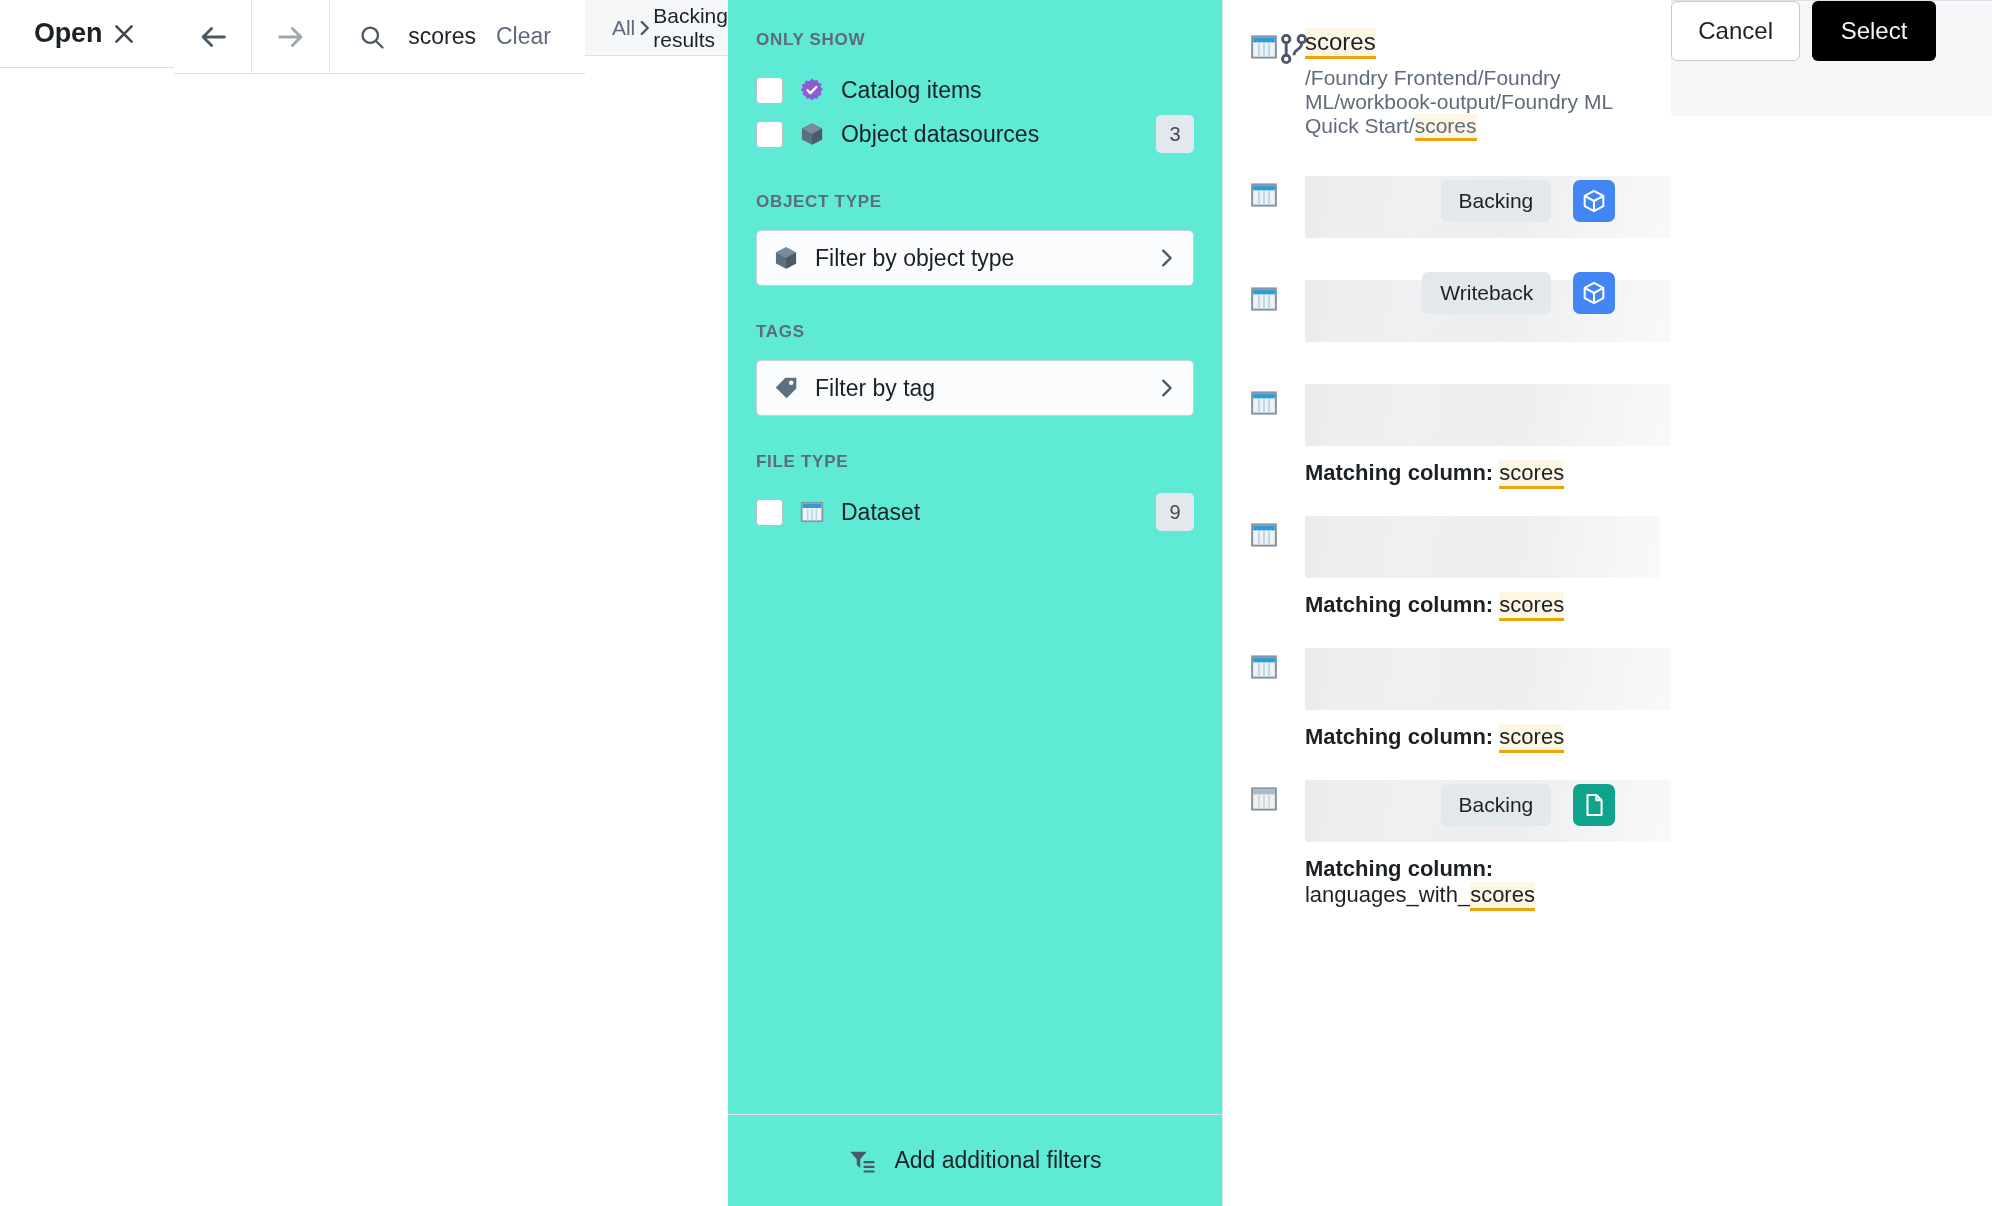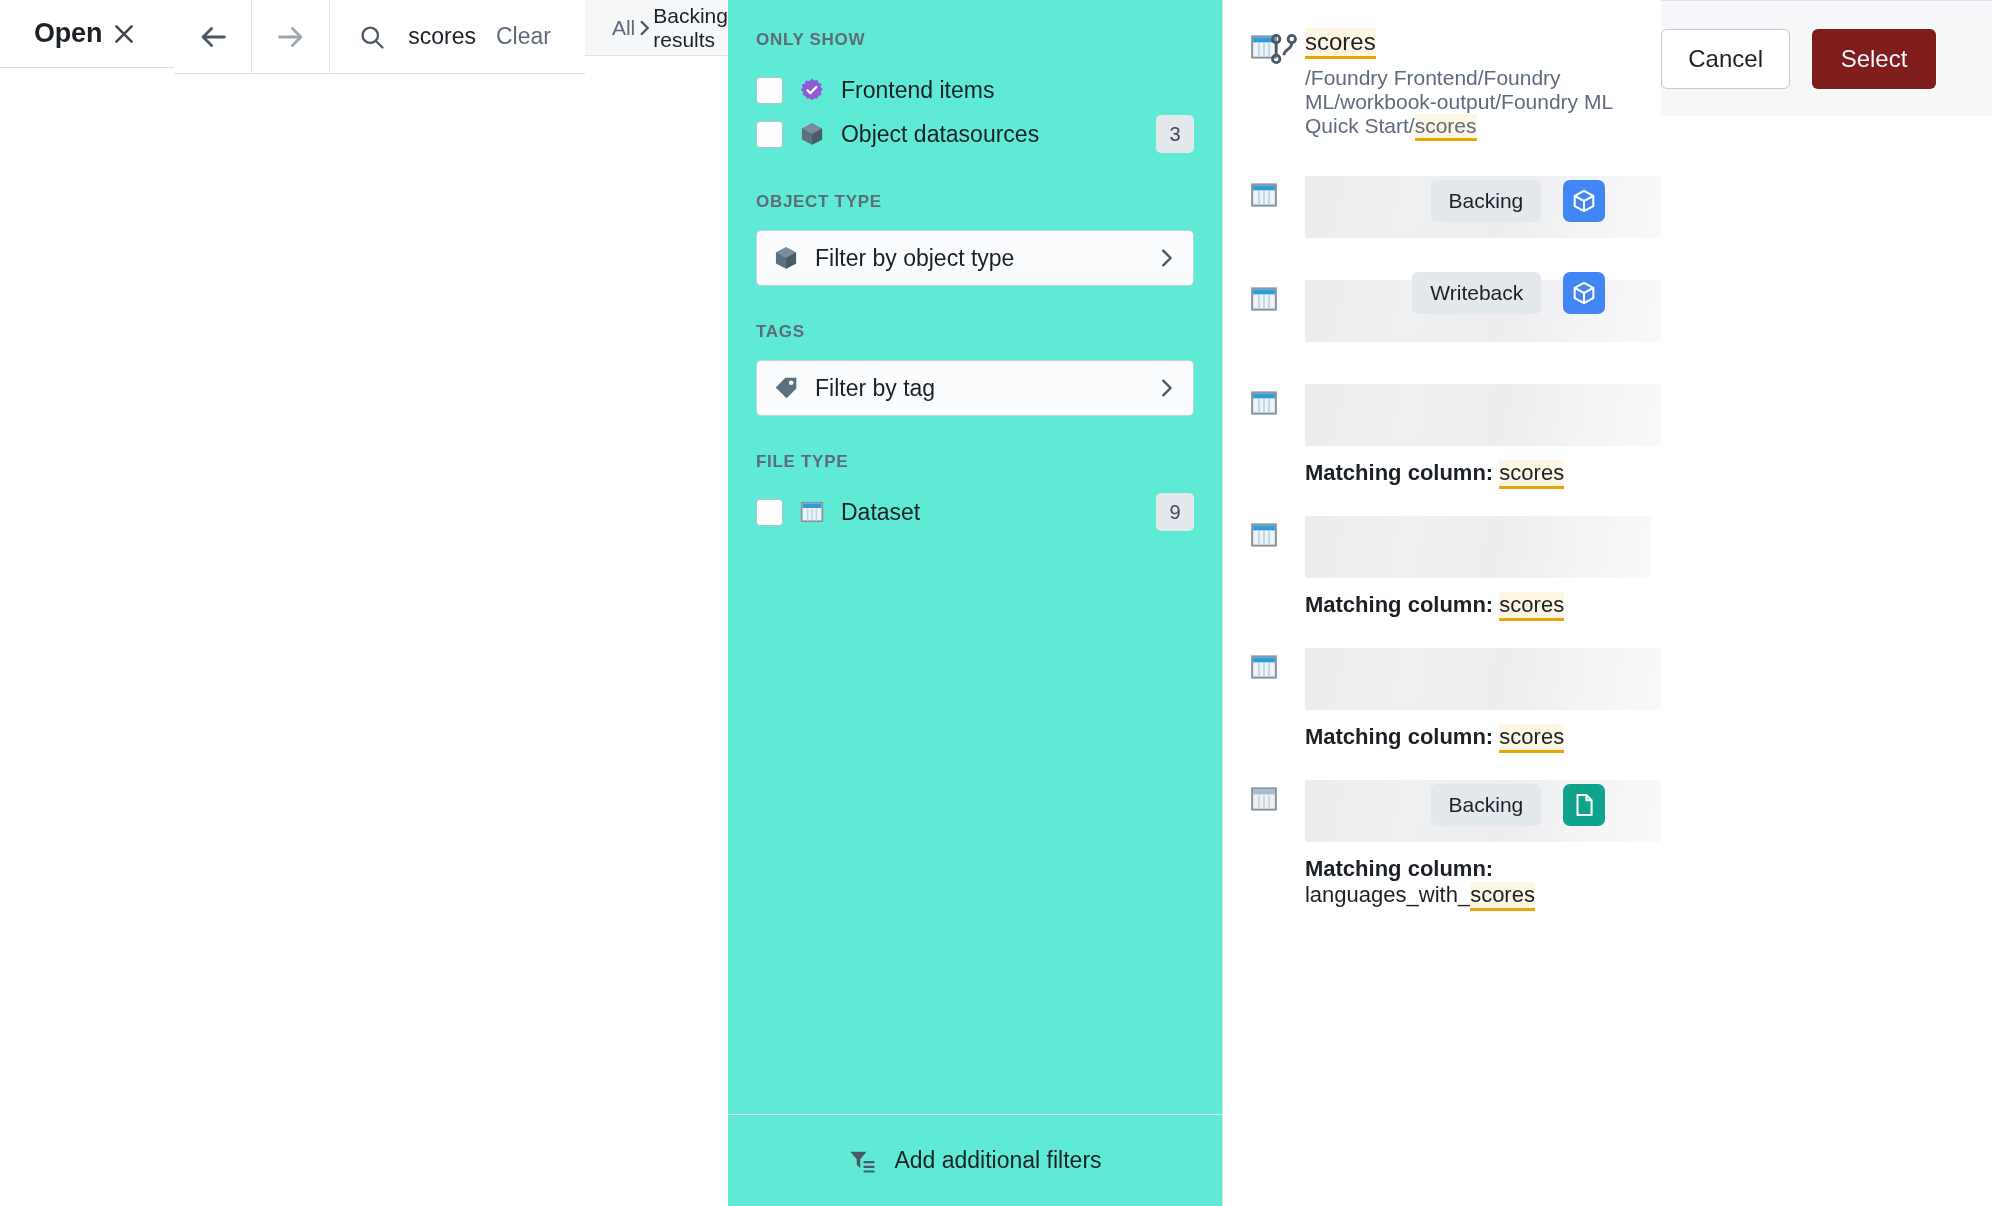--- a/index.html
+++ b/index.html
@@ -198,34 +198,34 @@
     display: flex; align-items: center; justify-content: center;
   }
   .sq-icon.blue { background: #4285f4; }
   .sq-icon.green { background: #0fa38b; }
 
   
   .footer {
     flex: 0 0 116px; height: 116px;
     background: #f6f7f9;
     border-top: 1px solid #dfe3e8;
-    display: flex; align-items: center; justify-content: flex-end;
-    gap: 22px; padding-right: 56px;
+    display: flex; justify-content: flex-end;
+    gap: 12px; padding-right: 56px;
   }
   .btn {
     height: 60px; min-width: 124px;
     border-radius: 6px; font-size: 24px;
     display: flex; align-items: center; justify-content: center;
     padding: 0 26px; cursor: pointer;
   }
   .btn-cancel {
     background: #ffffff; border: 1px solid #c3cad1; color: #1c2127;
   }
   .btn-select {
-    background: #7f1d1d; border: none; color: #eef6fb;
+    background: #000000; border: none; color: #eef6fb;
     cursor: default;
   }
 </style>
 </head>
 <body>
 
 <div class="dialog">
 
   <div class="titlebar">
     <div class="title">Open</div>
@@ -276,21 +276,21 @@
         <div class="section-head">ONLY SHOW</div>
 
         <div class="check-row">
           <div class="cb"></div>
           <span class="row-icon">
             <svg width="26" height="26" viewBox="0 0 24 24">
               <path d="M12 1.4 l2.1 1.9 2.8-.6 1.2 2.6 2.6 1.2-.6 2.8 1.9 2.1-1.9 2.1.6 2.8-2.6 1.2-1.2 2.6-2.8-.6-2.1 1.9-2.1-1.9-2.8.6-1.2-2.6-2.6-1.2.6-2.8L1.4 12l1.9-2.1-.6-2.8 2.6-1.2 1.2-2.6 2.8.6z" fill="#8f5cd6"></path>
               <path d="M7.8 12.2 l2.7 2.7 5.5-5.6" stroke="#ffffff" stroke-width="2.1" fill="none" stroke-linecap="round" stroke-linejoin="round"></path>
             </svg>
           </span>
-          <span class="row-label">Frontend items</span>
+          <span class="row-label">Catalog items</span>
         </div>
 
         <div class="check-row">
           <div class="cb"></div>
           <span class="row-icon">
             <svg width="26" height="26" viewBox="0 0 24 24">
               <path d="M12 2 L21.3 7 L21.3 17 L12 22 L2.7 17 L2.7 7 Z" fill="#5c7080"></path>
               <path d="M12 2 L21.3 7 L12 12 L2.7 7 Z" fill="#7a8c99"></path>
               <path d="M12 12 L21.3 7 L21.3 17 L12 22 Z" fill="#4a5c6a"></path>
             </svg>

